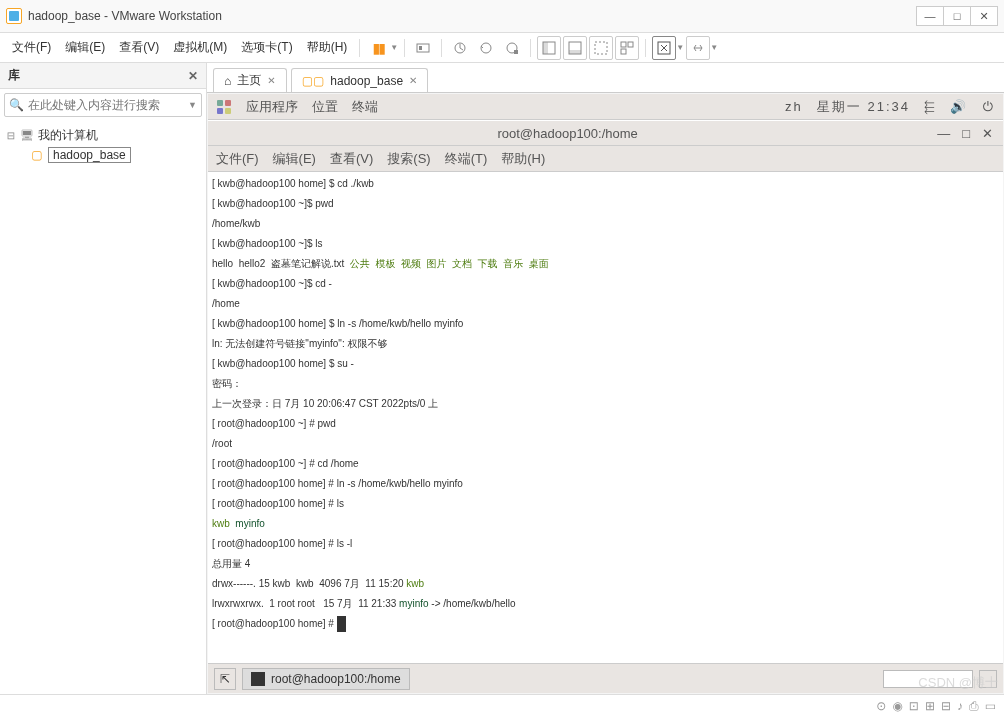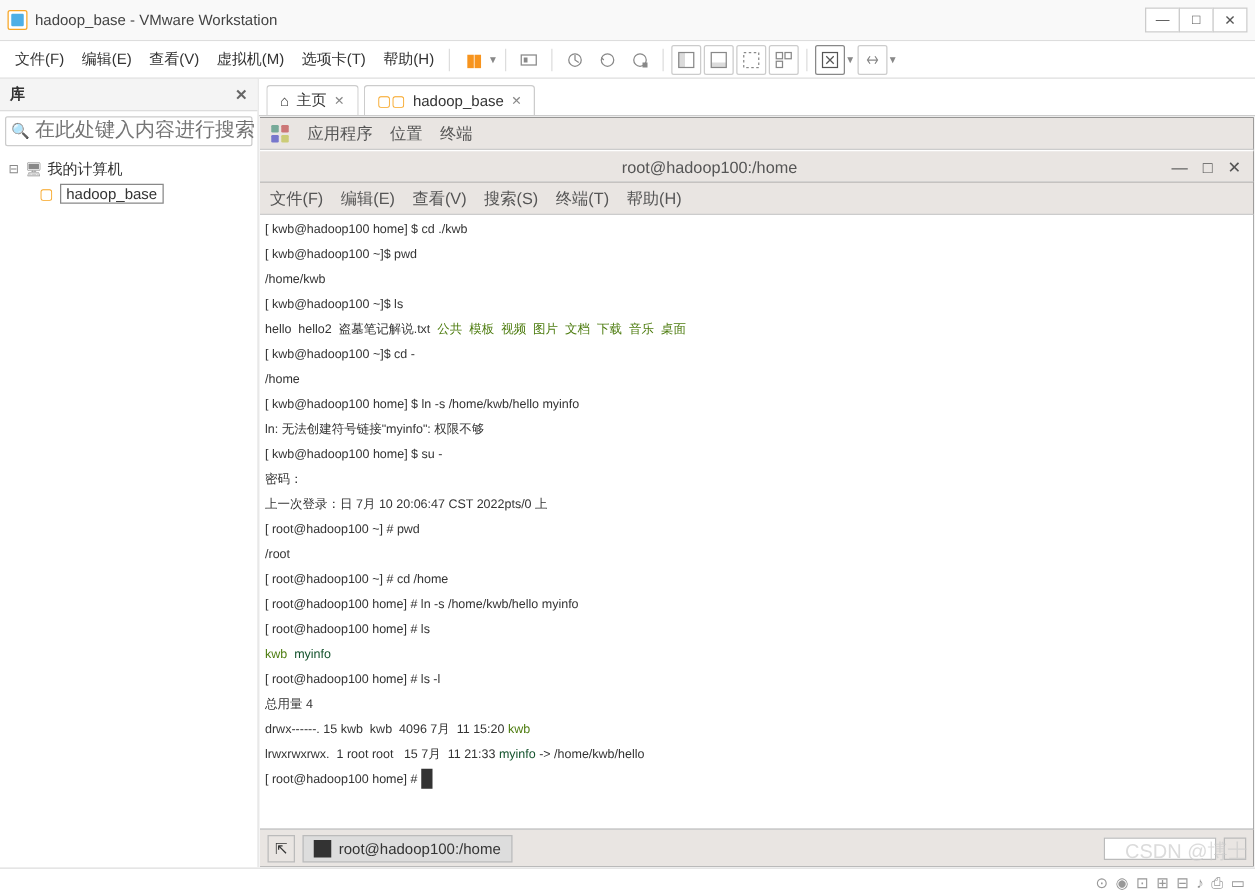--- a/index.html
+++ b/index.html
@@ -17,21 +17,21 @@
 .menubar .tbtn.box { border: 1px solid #ccc; border-radius: 2px; }
 .menubar .pause { color: #f7941e; font-size: 14px; letter-spacing: -2px; }
 .menubar .drop { font-size: 8px; color: #888; margin-left: -2px; }
 .main { flex: 1; display: flex; overflow: hidden; }
 .sidebar { width: 207px; border-right: 1px solid #ddd; display: flex; flex-direction: column; background: #fff; }
 .sidebar-hdr { height: 26px; display: flex; align-items: center; padding: 0 8px; background: #f4f4f4; border-bottom: 1px solid #ddd; }
 .sidebar-hdr .lbl { flex: 1; font-weight: bold; }
 .sidebar-hdr .x { cursor: pointer; color: #666; font-weight: bold; }
 .search { margin: 4px; display: flex; align-items: center; border: 1px solid #ccc; border-radius: 2px; height: 24px; padding: 0 4px; }
 .search .sicon { color: #888; margin-right: 4px; font-size: 12px; }
-.search input { flex: 1; border: none; outline: none; font-size: 16px; color: #701a75; background: transparent; }
+.search input { flex: 1; border: none; outline: none; font-size: 12px; color: #701a75; background: transparent; }
 .search .drop { color: #888; font-size: 9px; }
 .tree { flex: 1; padding: 4px 0; }
 .tree-row { display: flex; align-items: center; height: 20px; padding-left: 6px; gap: 4px; cursor: default; }
 .tree-row .exp { width: 10px; color: #888; font-size: 10px; text-align: center; }
 .tree-row .ticon { width: 14px; height: 14px; display: inline-flex; align-items: center; justify-content: center; }
 .tree-row.sel { background: transparent; }
 .tree-row.sel .tlabel { border: 1px solid #888; padding: 0 4px; }
 .mon { color: #888; font-size: 11px; }
 .vm-icon::before { content: "▢"; color: #f7a626; font-size: 12px; }
 .content { flex: 1; display: flex; flex-direction: column; background: #f4f4f4; overflow: hidden; }
@@ -52,21 +52,21 @@
 .terminal .cyan { color: #14532d; }
 .terminal .cursor { display: inline-block; width: 9px; height: 16px; background: #333; vertical-align: middle; }
 .taskbar { height: 30px; background: #e9e5e2; display: flex; align-items: center; padding: 0 6px; gap: 6px; border-top: 1px solid #ccc; }
 .taskbar .tbtn2 { height: 22px; padding: 0 8px; display: flex; align-items: center; gap: 6px; border: 1px solid #bbb; background: #ddd; font-size: 12px; }
 .taskbar .expand-icon { width: 22px; height: 22px; border: 1px solid #bbb; display: flex; align-items: center; justify-content: center; }
 .taskbar .spacer { flex: 1; }
 .taskbar .mini { width: 90px; height: 18px; border: 1px solid #bbb; background: #fff; }
 .statusbar { height: 22px; display: flex; align-items: center; padding: 0 8px; background: #fff; border-top: 1px solid #ddd; color: #555; }
 .statusbar .sp { flex: 1; }
 .statusbar .sicons { display: flex; gap: 6px; color: #999; font-size: 12px; }
-.watermark { position: absolute; right: 6px; bottom: 24px; color: #ccc; font-size: 16px; opacity: .7; pointer-events: none; }
+.watermark { position: absolute; right: 6px; bottom: 24px; color: #ccc; font-size: 13px; opacity: .7; pointer-events: none; }
 svg { display: block; }
 </style>
 </head>
 <body>
 
 <div class="titlebar">
   <span class="logo"></span>
   <span class="title">hadoop_base - VMware Workstation</span>
   <div class="wbtns">
     <div class="wbtn">—</div>
@@ -199,20 +199,27 @@
               <rect x="1" y="1" width="6" height="6" fill="#7a9" rx="1"></rect>
               <rect x="9" y="1" width="6" height="6" fill="#c77" rx="1"></rect>
               <rect x="1" y="9" width="6" height="6" fill="#77c" rx="1"></rect>
               <rect x="9" y="9" width="6" height="6" fill="#cc7" rx="1"></rect>
             </svg>
           </span>
         <span>应用程序</span>
         <span>位置</span>
         <span>终端</span>
         <span class="spacer"></span>
+        <div class="right">
+          <span>zh</span>
+          <span>星期一 21:34</span>
+          <span>⬱</span>
+          <span>🔊</span>
+          <span>⏻</span>
+        </div>
       </div>
 
       <div class="term-title">
         <span class="t">root@hadoop100:/home</span>
         <div class="wbtns2">
           <span>—</span>
           <span>□</span>
           <span>✕</span>
         </div>
       </div>

